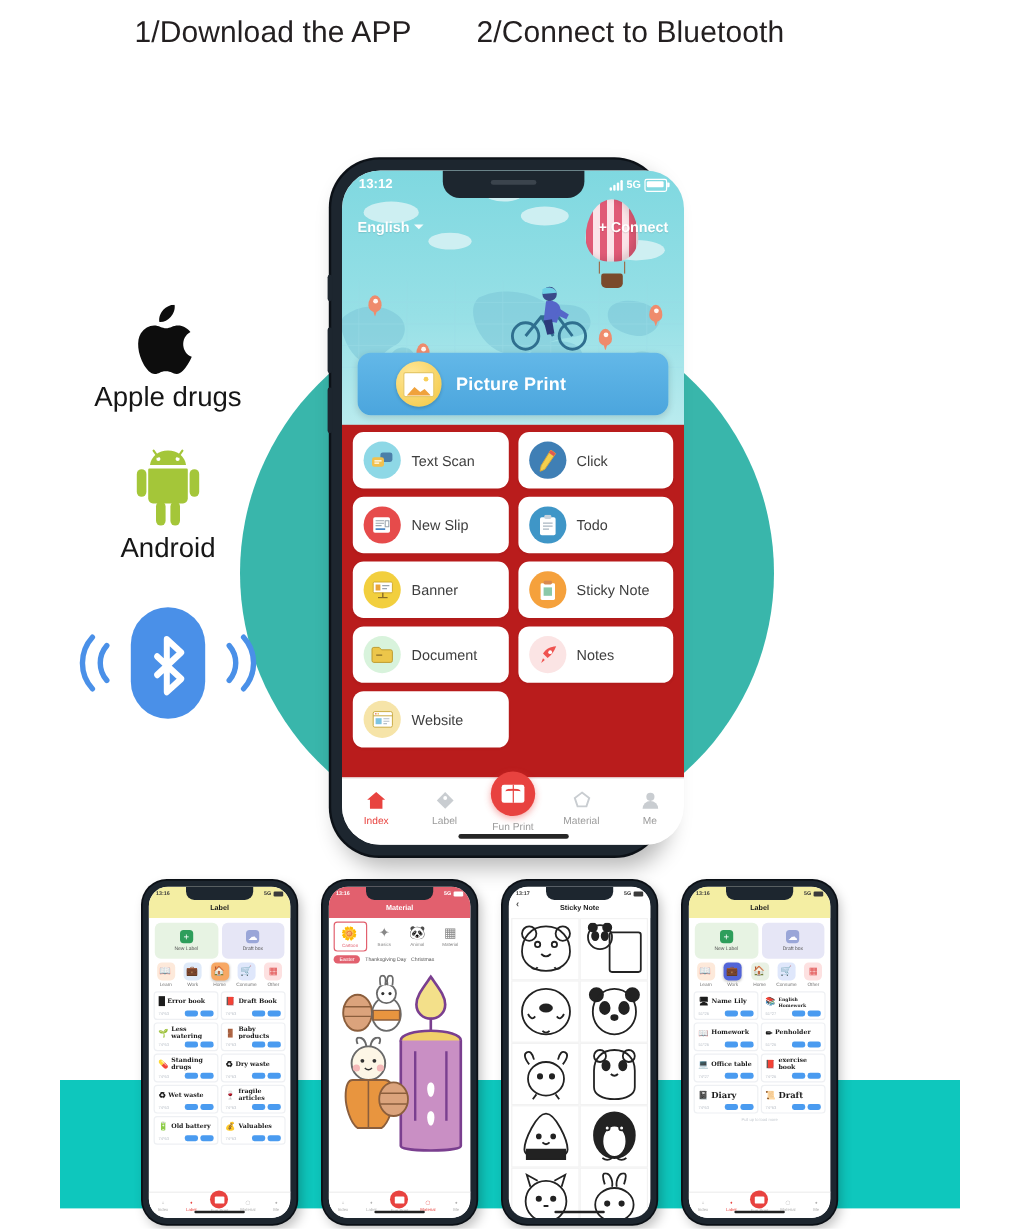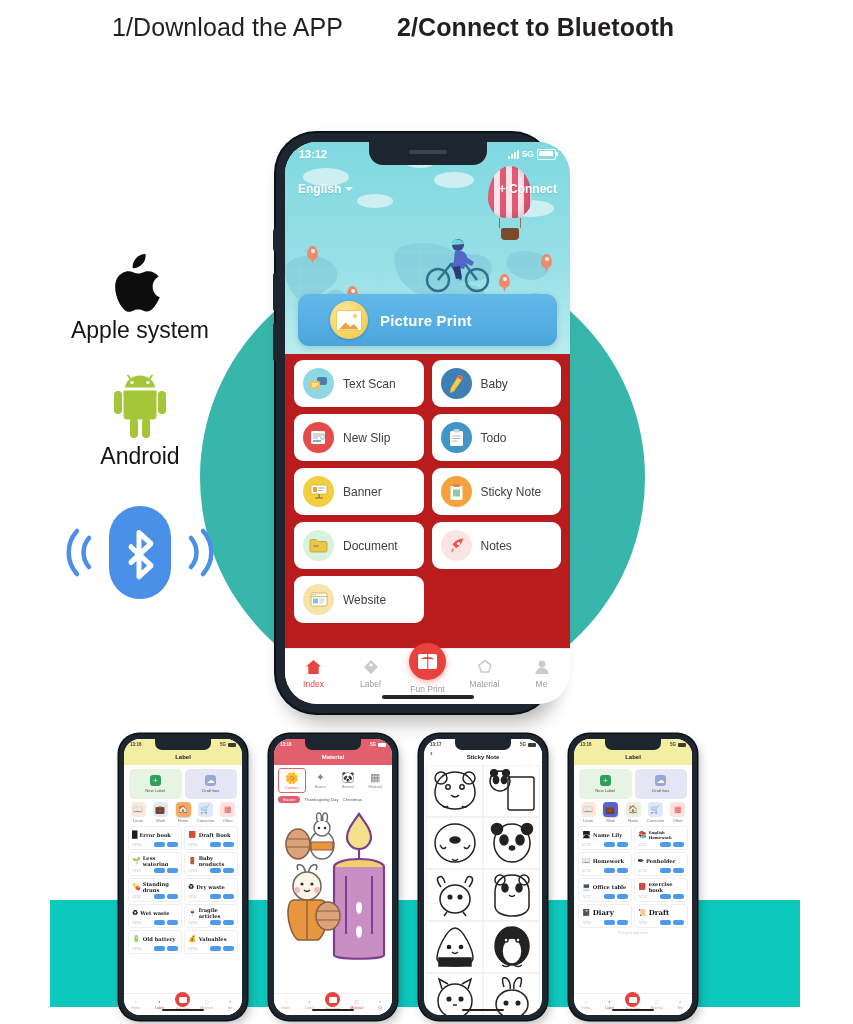--- a/index.html
+++ b/index.html
@@ -7,21 +7,21 @@
     width:853px;height:1024px;position:relative;overflow:hidden;
     background:#ffffff;
     font-family:"Liberation Sans", sans-serif;
     color:#1a1a1a;
   }
   
   .steps{position:absolute;left:0;top:12px;width:853px;}
   .steps-row{display:flex;padding-left:112px;margin-bottom:7px;align-items:center;}
   .step{font-size:25px;line-height:30px;color:#231f20;letter-spacing:.1px;}
   .step.col1{width:285px;}
-  .step.col2{width:400px;font-weight:bold;}
+  .step.col2{width:400px;}
 
   
   .teal-circle{
     position:absolute;left:200px;top:255px;width:445px;height:445px;
     border-radius:50%;background:#39b6ab;
   }
   .teal-band{
     position:absolute;left:50px;top:900px;width:750px;height:107px;
     background:#0ec7bd;
   }
@@ -255,21 +255,21 @@
 <div class="teal-circle"></div>
 <div class="teal-band"></div>
 
 <div class="left-col">
   <div class="apple-wrap">
     <svg width="52" height="60" viewBox="0 0 52 60" aria-hidden="true">
       <path fill="#0d0d0d" d="M31.5 0c.6 4-1 7.6-3.3 10.1-2.3 2.6-5.9 4.5-9.4 4.2-.7-3.8 1.1-7.7 3.3-10.1C24.5 1.6 28.4-.2 31.5 0z"></path>
       <path fill="#0d0d0d" d="M45.8 43.3c-1.2 2.8-1.8 4-3.4 6.5-2.2 3.5-5.3 7.8-9.2 7.8-3.4 0-4.3-2.2-9-2.2-4.7 0-5.7 2.3-9.1 2.3-3.8 0-6.8-3.9-9-7.3C.6 40.9-.4 29.7 3.4 23.8c2.7-4.2 7-6.6 11-6.6 4.1 0 6.7 2.3 10.1 2.3 3.3 0 5.3-2.3 10.1-2.3 3.6 0 7.4 2 10.1 5.4-8.9 4.9-7.4 17.6 1.1 20.7z"></path>
     </svg>
   </div>
-  <div class="logo-caption">Apple system</div>
+  <div class="logo-caption">Apple drugs</div>
 
   <div class="android-wrap">
     <svg width="60" height="66" viewBox="0 0 60 66" aria-hidden="true">
       <g fill="#a4c639">
         <path d="M14.5 16.5h31a1 1 0 0 1 1 1v24a4 4 0 0 1-4 4h-25a4 4 0 0 1-4-4v-24a1 1 0 0 1 1-1z"></path>
         <rect x="4" y="17" width="8" height="23" rx="4"></rect>
         <rect x="48" y="17" width="8" height="23" rx="4"></rect>
         <rect x="20" y="44" width="8" height="20" rx="4"></rect>
         <rect x="32" y="44" width="8" height="20" rx="4"></rect>
         <path d="M15 13.5C15.7 6.6 22.2 1.5 30 1.5s14.3 5.1 15 12H15z"></path>
@@ -393,21 +393,21 @@
         </span>
         <span class="nm">Text Scan</span>
       </div>
       <div class="cell">
         <span class="ic" style="background:#3f7fb5;">
           <svg width="16" height="18" viewBox="0 0 16 18">
               <path d="M11 0l4 3-9 13-4 2 1-5z" fill="#f5d04e" stroke="#d8a93a" stroke-width=".8"></path>
               <path d="M11 0l4 3-1.6 2.3-4-3z" fill="#e05a52"></path>
             </svg>
         </span>
-        <span class="nm">Baby</span>
+        <span class="nm">Click</span>
       </div>
       <div class="cell">
         <span class="ic" style="background:#e64b4b;">
           <svg width="17" height="16" viewBox="0 0 17 16">
               <rect x="1" y="1" width="14" height="13" rx="1.5" fill="#fff"></rect>
               <path d="M3 4h7M3 6h7M3 8h5M11 4h3v5h-3z" stroke="#9aa4ad" stroke-width=".9" fill="none"></path>
               <path d="M3 11h8" stroke="#4b86c4" stroke-width="1.4"></path>
             </svg>
         </span>
         <span class="nm">New Slip</span>

